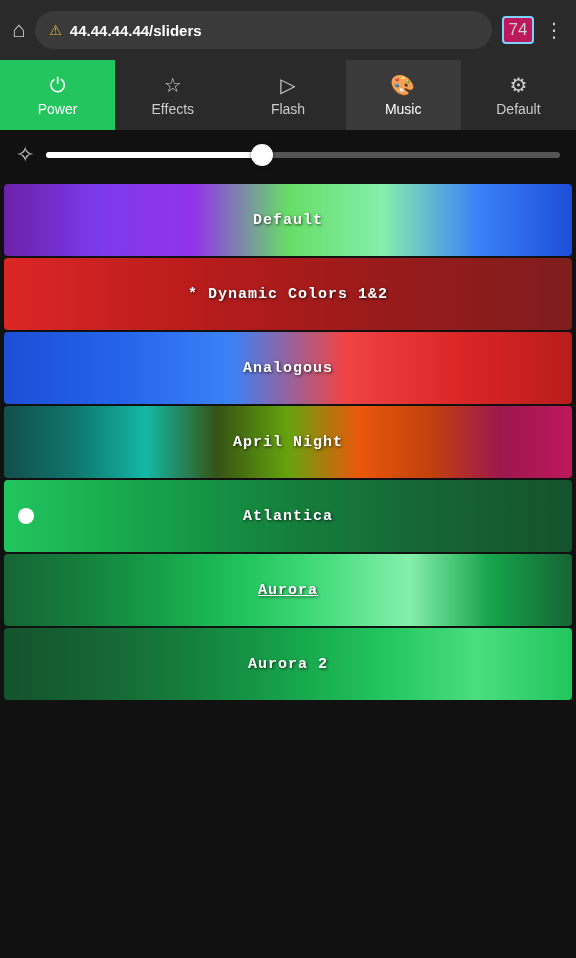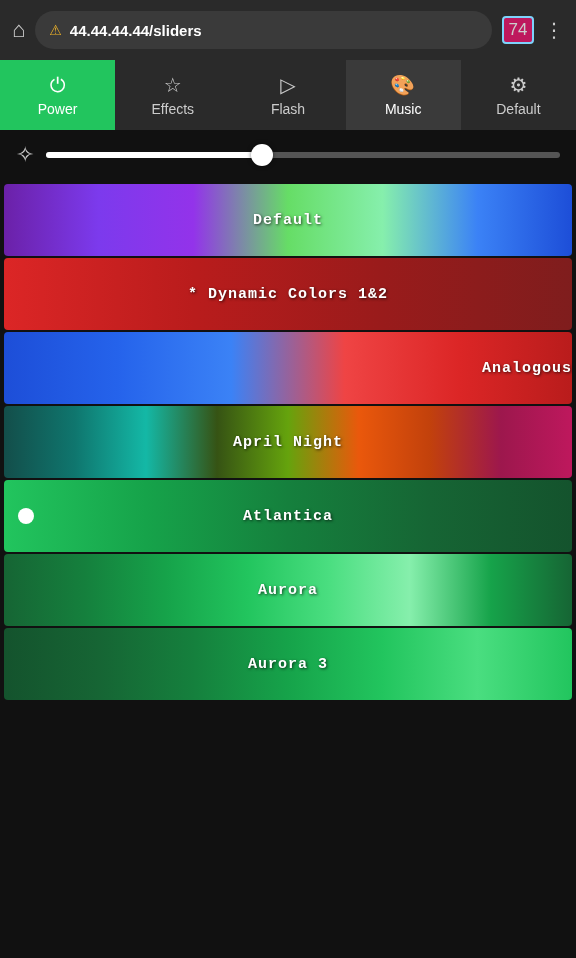--- a/index.html
+++ b/index.html
@@ -190,33 +190,33 @@
       width: 60px;
       height: 100%;
       background: linear-gradient(to left, #ef4444, #7f1d1d);
       border-radius: 0 4px 4px 0;
     }
     .item-dynamic-random-cycle {
       background: linear-gradient(to right, #6b7280, #78716c, #a1a1aa, #14b8a6, #0d9488, #065f46);
     }
     .item-analogous {
       background: linear-gradient(to right, #1d4ed8, #2563eb, #3b82f6, #ef4444, #dc2626, #b91c1c);
-      justify-content: flex-end;
     }
     .item-april-night {
       background: linear-gradient(to right, #134e4a, #0f766e, #14b8a6, #365314, #65a30d, #ea580c, #c2410c, #9d174d, #be185d);
     }
     .item-aqua-flash {
       background: linear-gradient(to right, #164e63, #0e7490, #06b6d4, #0891b2, #ca8a04, #eab308, #ca8a04);
     }
     .item-atlantica {
       background: linear-gradient(to right, #22c55e, #16a34a, #15803d, #166534, #14532d);
     }
     .item-aurora {
       background: linear-gradient(to right, #166534, #15803d, #16a34a, #22c55e, #4ade80, #86efac, #16a34a, #166534);
+      text-decoration: underline;
     }
     .item-aurora-2 {
       background: linear-gradient(to right, #14532d, #166534, #15803d, #16a34a, #22c55e, #4ade80, #22c55e);
     }
   </style>
 </head>
 <body>
 
 <div class="browser-bar">
   <span class="browser-home-icon">⌂</span>
@@ -285,16 +285,16 @@
   <div class="color-item item-atlantica">
     <div class="color-item-dot"></div>
     <span class="color-item-label">Atlantica</span>
   </div>
 
   <div class="color-item item-aurora">
     <span class="color-item-label">Aurora</span>
   </div>
 
   <div class="color-item item-aurora-2">
-    <span class="color-item-label">Aurora 3</span>
+    <span class="color-item-label">Aurora 2</span>
   </div>
 
 </div>
 
 </body></html>

